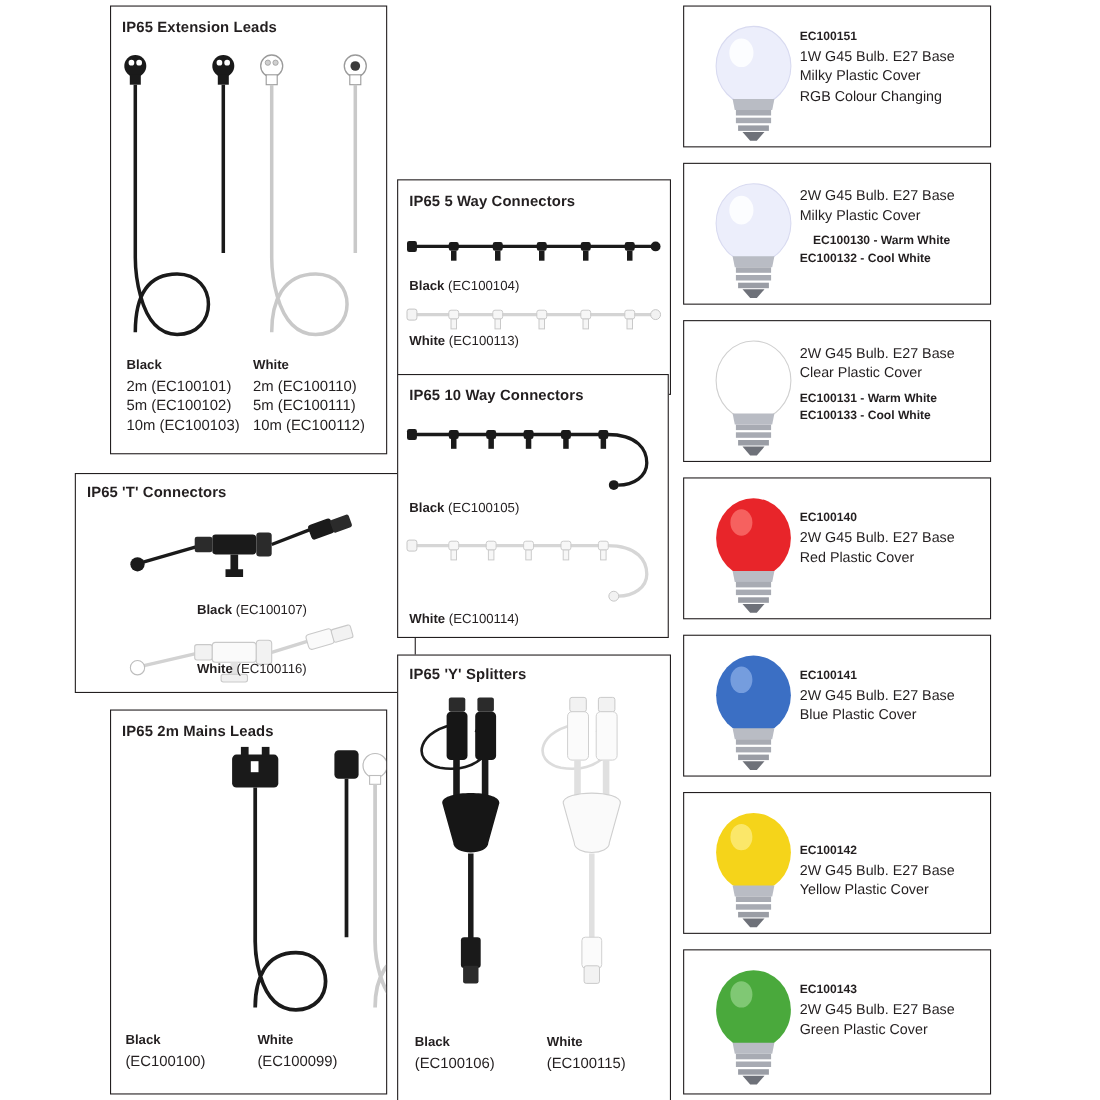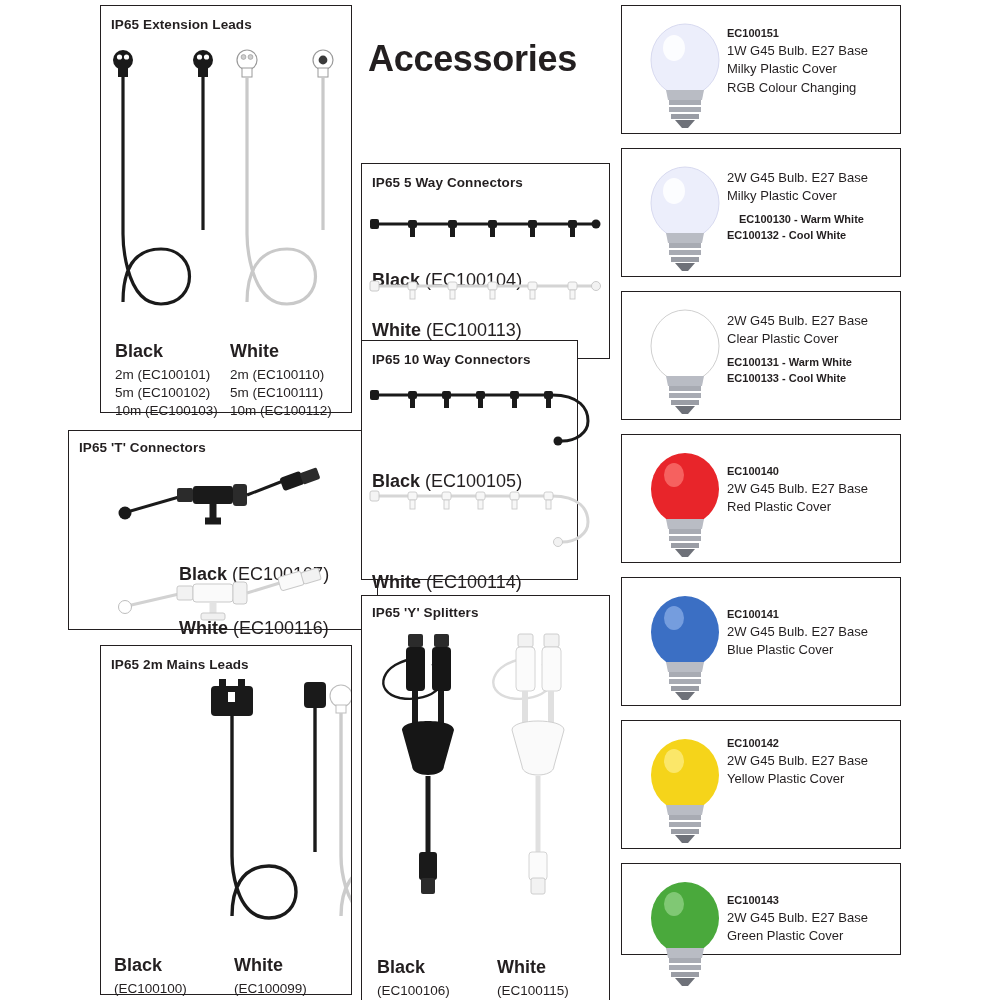--- a/index.html
+++ b/index.html
@@ -25,34 +25,33 @@
     font-weight: bold;
     letter-spacing: 0.1px;
   }
   .heading {
     position: absolute;
     font-size: 36px;
     font-weight: bold;
     line-height: 1.18;
     letter-spacing: -0.3px;
   }
-  .lbl-bold { font-weight: bold; font-size: 18px; margin-top: 17px; }
+  .lbl-bold { font-weight: bold; font-size: 12px; }
   .lbl { font-size: 13.5px; }
   .bulb-card-text { font-size: 13px; line-height: 1.42; }
   .bulb-card-code { font-weight: bold; font-size: 11px; }
 
   svg { display: block; }
 </style>
 </head>
 <body>
 
 <div class="page">
 
   <div class="heading" style="left:368px; top:38px; width:250px;">
-    <div>Accessories</div>
   </div>
 
   <div class="panel" style="left:100px; top:5px; width:252px; height:408px;">
     <div class="panel-title" style="position:absolute; left:10px; top:11px;">IP65 Extension Leads</div>
 
     <svg width="250" height="300" style="position:absolute; left:0; top:28px;">
 
       <circle cx="22" cy="26" r="10" fill="#1a1a1a"></circle>
       <circle cx="18.5" cy="23" r="2.6" fill="#ffffff"></circle>
       <circle cx="25.5" cy="23" r="2.6" fill="#ffffff"></circle>
@@ -202,21 +201,21 @@
           <rect x="208" y="18" width="5" height="9"></rect>
       </g>
       <circle cx="234" cy="14" r="4.5" fill="#f2f2f2" stroke="#c4c4c4" stroke-width="0.9"></circle>
     </svg>
     <div class="lbl-bold" style="position:absolute; left:10px; top:139px;">
       <span>White</span>
       <span style="font-weight:normal;">(EC100113)</span>
     </div>
   </div>
 
-  <div class="panel" style="left:361px; top:340px; width:217px; height:240px;">
+  <div class="panel" style="left:361px; top:340px; width:247px; height:240px;">
     <div class="panel-title" style="position:absolute; left:10px; top:11px;">IP65 10 Way Connectors</div>
 
     <svg width="247" height="72" style="position:absolute; left:0; top:34px;">
       <path d="M14,20 L190,20 C218,20 226,34 226,46 C226,58 214,66 200,66" stroke="#1a1a1a" stroke-width="3" fill="none"></path>
       <rect x="8" y="15" width="9" height="10" rx="2" fill="#1a1a1a"></rect>
       <g fill="#1a1a1a">
         <rect x="46" y="16" width="9" height="8" rx="2"></rect>
           <rect x="48" y="24" width="5" height="9"></rect>
         <rect x="80" y="16" width="9" height="8" rx="2"></rect>
           <rect x="82" y="24" width="5" height="9"></rect>
@@ -386,28 +385,28 @@
   <div class="panel" style="left:621px; top:720px; width:280px; height:129px;">
     <svg width="110" height="120" style="position:absolute; left:8px; top:6px;">
       <ellipse cx="55" cy="48" rx="34" ry="36" fill="#f5d41a"></ellipse>
       <ellipse cx="44" cy="34" rx="10" ry="12" fill="#fdf08c" opacity="0.7"></ellipse>
       <path d="M36,78 L74,78 L72,88 L38,88 Z" fill="#b9bcc4"></path>
       <rect x="39" y="88" width="32" height="5" fill="#a8abb3"></rect>
       <rect x="39" y="95" width="32" height="5" fill="#a8abb3"></rect>
       <rect x="41" y="102" width="28" height="5" fill="#9a9da5"></rect>
       <path d="M45,108 L65,108 L58,116 L52,116 Z" fill="#6e7179"></path>
     </svg>
-    <div class="bulb-card-text" style="position:absolute; left:105px; top:15px; width:175px;">
+    <div class="bulb-card-text" style="position:absolute; left:105px; top:45px; width:175px;">
       <div class="bulb-card-code">EC100142</div>
       <div>2W G45 Bulb. E27 Base</div>
       <div>Yellow Plastic Cover</div>
     </div>
   </div>
 
-  <div class="panel" style="left:621px; top:863px; width:280px; height:92px;">
+  <div class="panel" style="left:621px; top:863px; width:280px; height:132px;">
     <svg width="110" height="120" style="position:absolute; left:8px; top:6px;">
       <ellipse cx="55" cy="48" rx="34" ry="36" fill="#4aa93c"></ellipse>
       <ellipse cx="44" cy="34" rx="10" ry="12" fill="#a5dd99" opacity="0.6"></ellipse>
       <path d="M36,78 L74,78 L72,88 L38,88 Z" fill="#b9bcc4"></path>
       <rect x="39" y="88" width="32" height="5" fill="#a8abb3"></rect>
       <rect x="39" y="95" width="32" height="5" fill="#a8abb3"></rect>
       <rect x="41" y="102" width="28" height="5" fill="#9a9da5"></rect>
       <path d="M45,108 L65,108 L58,116 L52,116 Z" fill="#6e7179"></path>
     </svg>
     <div class="bulb-card-text" style="position:absolute; left:105px; top:29px; width:175px;">

